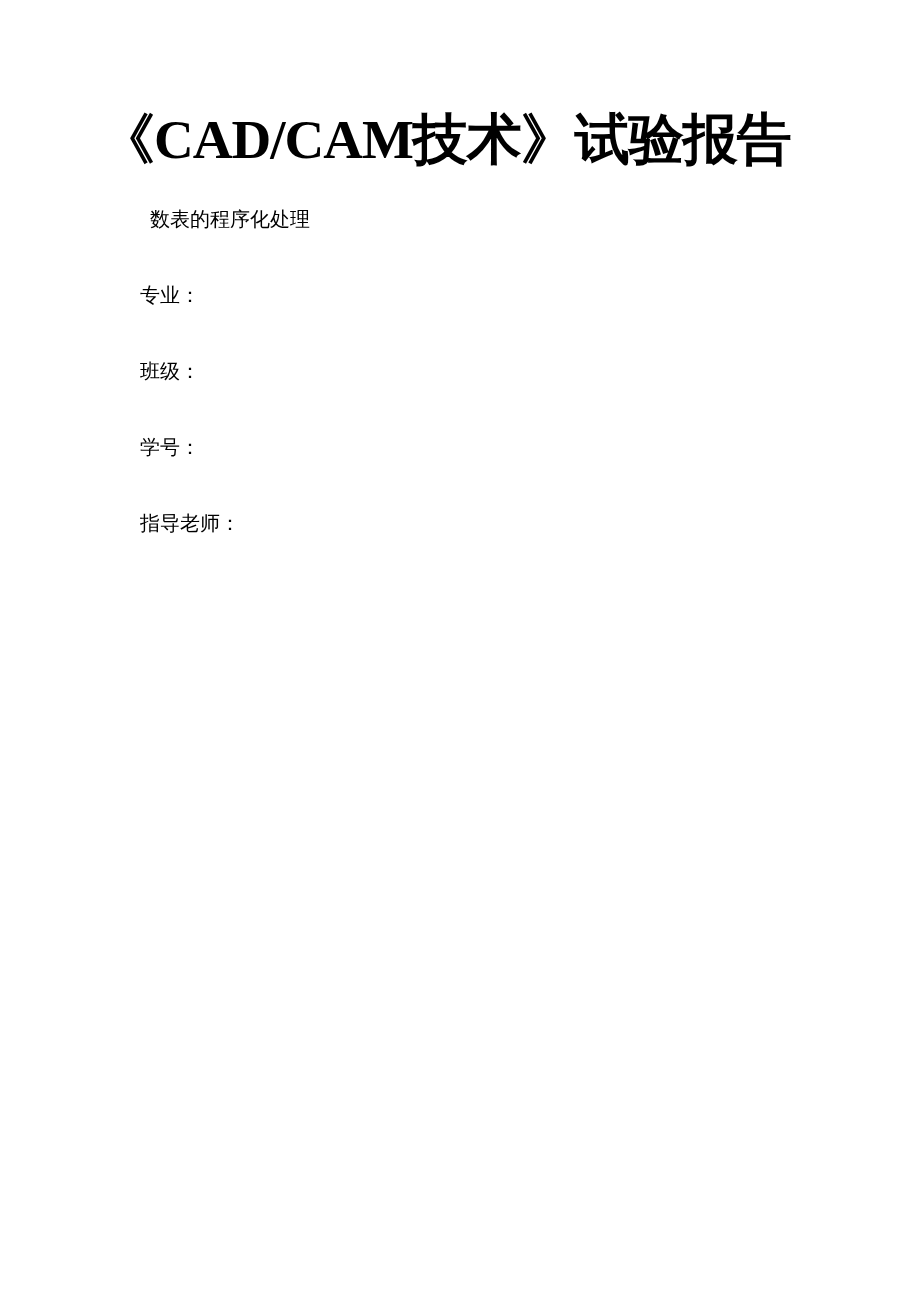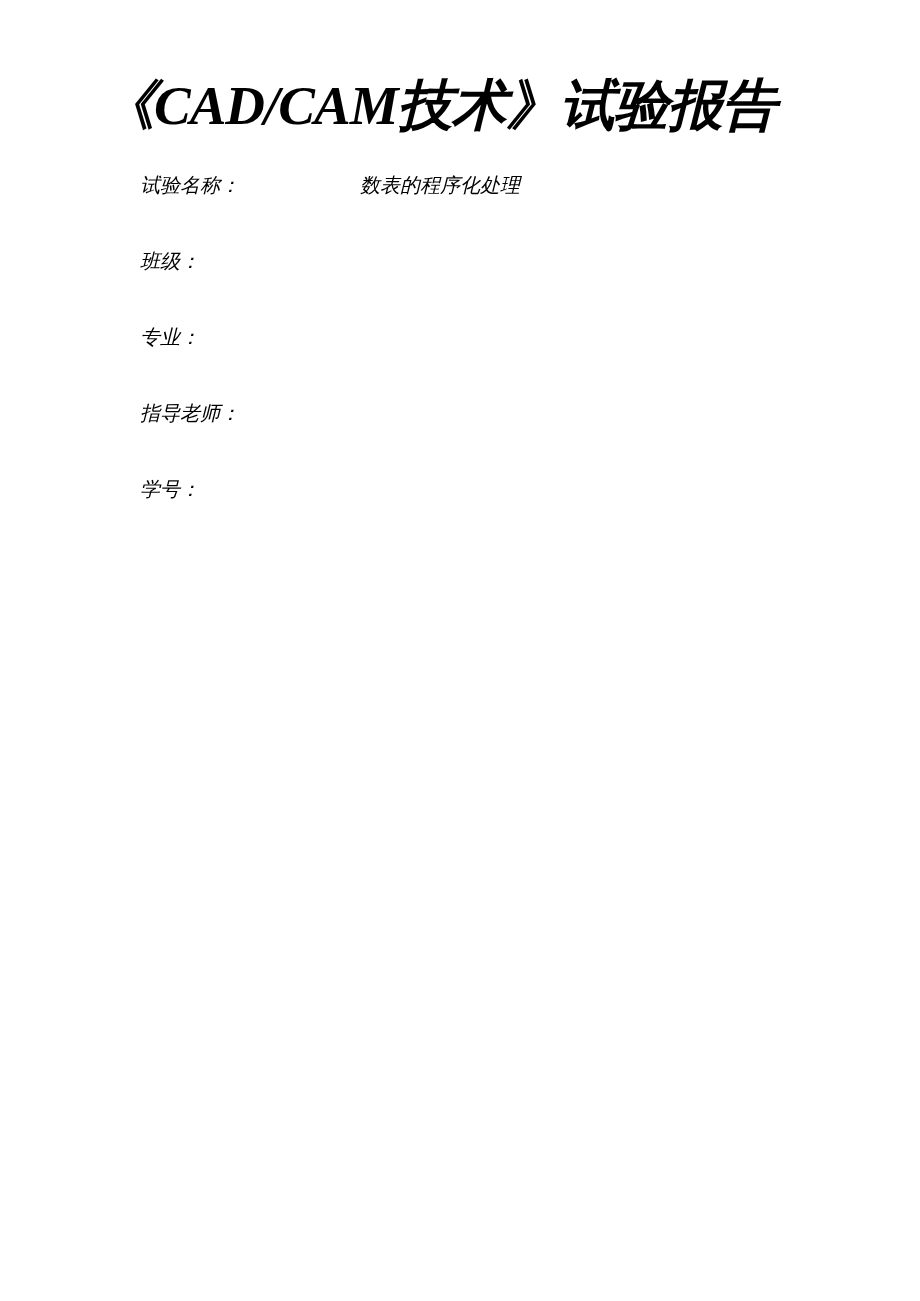--- a/index.html
+++ b/index.html
@@ -9,24 +9,23 @@
   }
   body {
     width: 920px;
     height: 1301px;
     background: #ffffff;
     font-family: "SimSun", "宋体", serif;
     color: #000000;
     position: relative;
   }
   .page {
-    padding-top: 69px;
+    padding-top: 103px;
     padding-left: 100px;
     padding-right: 100px;
-    font-style: italic;
   }
   .title {
     font-size: 55px;
     font-weight: bold;
     white-space: nowrap;
     font-family: "SimHei", "黑体", "Times New Roman", serif;
     letter-spacing: -1px;
   }
   .title .latin {
     font-family: "Times New Roman", serif;
@@ -56,33 +55,32 @@
 </head>
 <body>
 
 <div class="page">
   <div class="title">
     <span>《</span><span class="latin">CAD/CAM</span><span>技术》试验报告</span>
   </div>
 
   <div class="fields">
     <div class="field-row">
-      <span class="field-label">试验名称：</span>
       <span class="field-value">数表的程序化处理</span>
+    </div>
+    <div class="field-row">
+      <span class="field-label">专业：</span>
+      <span class="field-value"></span>
     </div>
     <div class="field-row">
       <span class="field-label">班级：</span>
       <span class="field-value"></span>
     </div>
     <div class="field-row">
-      <span class="field-label">专业：</span>
+      <span class="field-label">学号：</span>
       <span class="field-value"></span>
     </div>
     <div class="field-row">
       <span class="field-label">指导老师：</span>
       <span class="field-value"></span>
     </div>
-    <div class="field-row">
-      <span class="field-label">学号：</span>
-      <span class="field-value"></span>
-    </div>
   </div>
 </div>
 
 </body></html>

